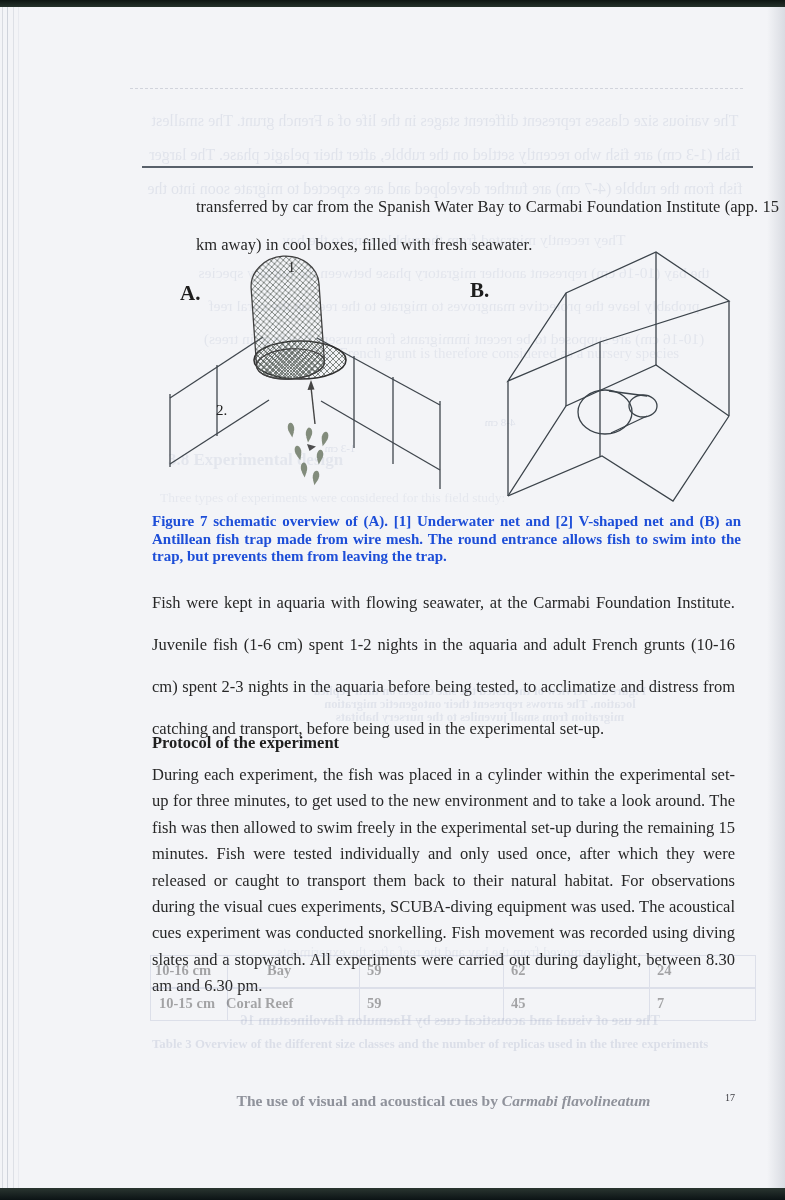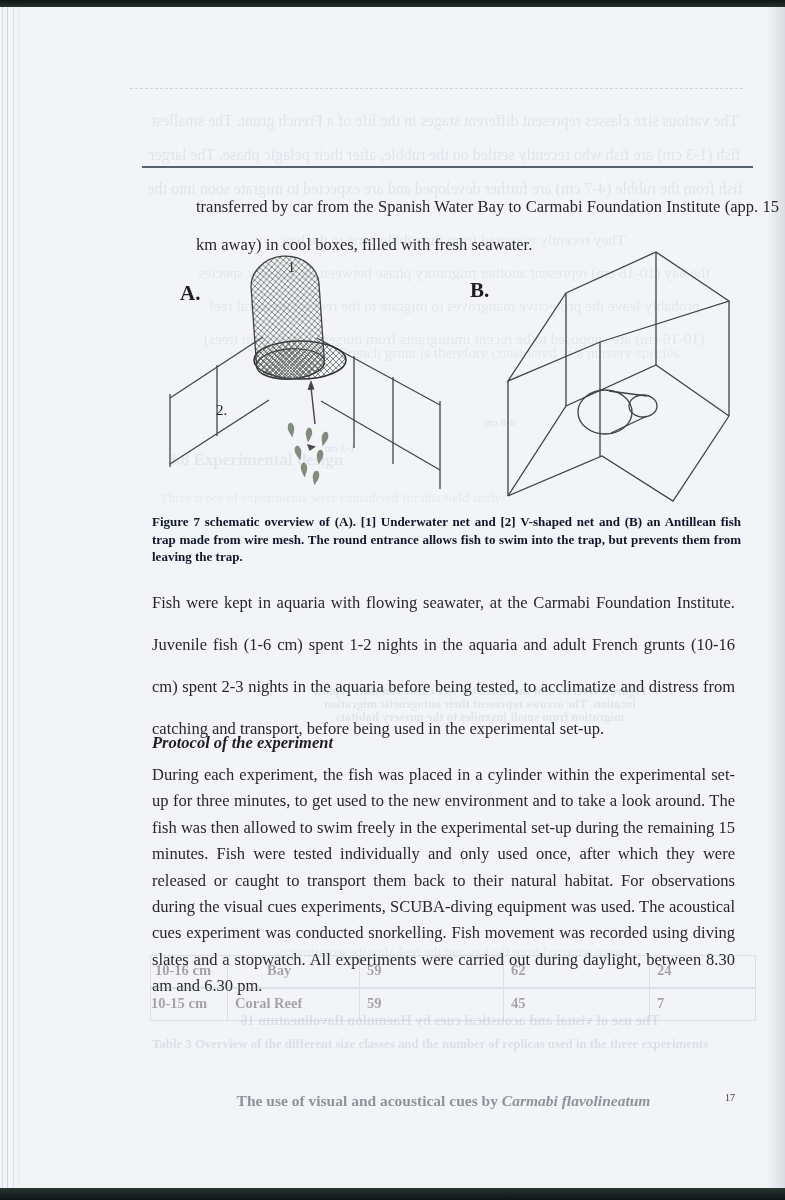--- a/index.html
+++ b/index.html
@@ -16,23 +16,23 @@
   .edge-line{top:7px;height:1181px;width:1px;}
   .right-shade{top:7px;right:0;width:18px;height:1181px;
     background:linear-gradient(90deg,rgba(185,190,200,0),rgba(175,180,192,.38));}
   .rule-dashed{top:88px;left:130px;width:613px;height:0;border-top:1px dashed #c6cad4;opacity:.75;}
   .rule-solid{top:166px;left:142px;width:611px;height:2px;background:#58606a;}
   
   .body-par{left:152px;width:583px;font-size:16.5px;text-align:justify;color:#272727;}
   .p1{top:188px;line-height:38px;margin-left:44px;}
   .p2{top:582px;line-height:42px;}
   .p3{top:762px;line-height:26.4px;}
-  .fig-caption{top:513px;left:152px;width:589px;font-size:13px;font-weight:bold;
-    line-height:17.6px;text-align:justify;color:#0f172a;}
-  .heading{top:733px;left:152px;font-size:16.5px;font-weight:bold;color:#1f1f1f;font-style:italic;}
+  .fig-caption{top:513px;left:152px;width:589px;font-size:15px;font-weight:bold;
+    line-height:17.6px;text-align:justify;color:#1d4ed8;}
+  .heading{top:733px;left:152px;font-size:16.5px;font-weight:bold;color:#1f1f1f;}
   .footer{top:1092px;left:152px;width:583px;font-size:15.5px;text-align:center;
     color:#8f929b;font-weight:bold;}
   .footer .species{font-style:italic;}
   .footer-num{top:1092px;left:705px;width:30px;text-align:right;font-size:10px;color:#3c3c42;}
   
   .ghost{color:#8895b5;position:absolute;white-space:nowrap;}
   .mir{transform:scaleX(-1);}
   .g-top{left:140px;width:610px;text-align:center;font-size:16px;opacity:.17;}
   .g-fig{left:150px;width:608px;text-align:center;font-size:15.5px;opacity:.15;}
   .g-norm{font-size:15px;opacity:.14;}
@@ -177,22 +177,22 @@
   <div class="g-cell" style="left:84px;margin-left:32px;">Bay</div>
   <div class="g-cell" style="left:216px;">59</div>
   <div class="g-cell" style="left:360px;">62</div>
   <div class="g-cell" style="left:506px;">24</div>
 </div>
 <div class="abs g-table-row" style="top:988px;">
   <div class="g-cell-line" style="left:76px;"></div>
   <div class="g-cell-line" style="left:208px;"></div>
   <div class="g-cell-line" style="left:352px;"></div>
   <div class="g-cell-line" style="left:498px;"></div>
-  <div class="g-cell" style="left:0;">10-15 cm</div>
-  <div class="g-cell" style="left:84px;text-align:center;">Coral Reef</div>
+  <div class="g-cell" style="left:8px;">10-15 cm</div>
+  <div class="g-cell" style="left:75px;text-align:center;">Coral Reef</div>
   <div class="g-cell" style="left:216px;">59</div>
   <div class="g-cell" style="left:360px;text-align:center;">45</div>
   <div class="g-cell" style="left:506px;">7</div>
 </div>
 
 <div class="ghost mir g-tbl-footer">The use of visual and acoustical cues by Haemulon flavolineatum      16</div>
 <div class="ghost g-tbl-caption">Table 3 Overview of the different size classes and the number of replicas used in the three experiments</div>
 
 <div class="abs footer">
   <span>The use of visual and acoustical cues by </span><span class="species">Carmabi flavolineatum</span>

